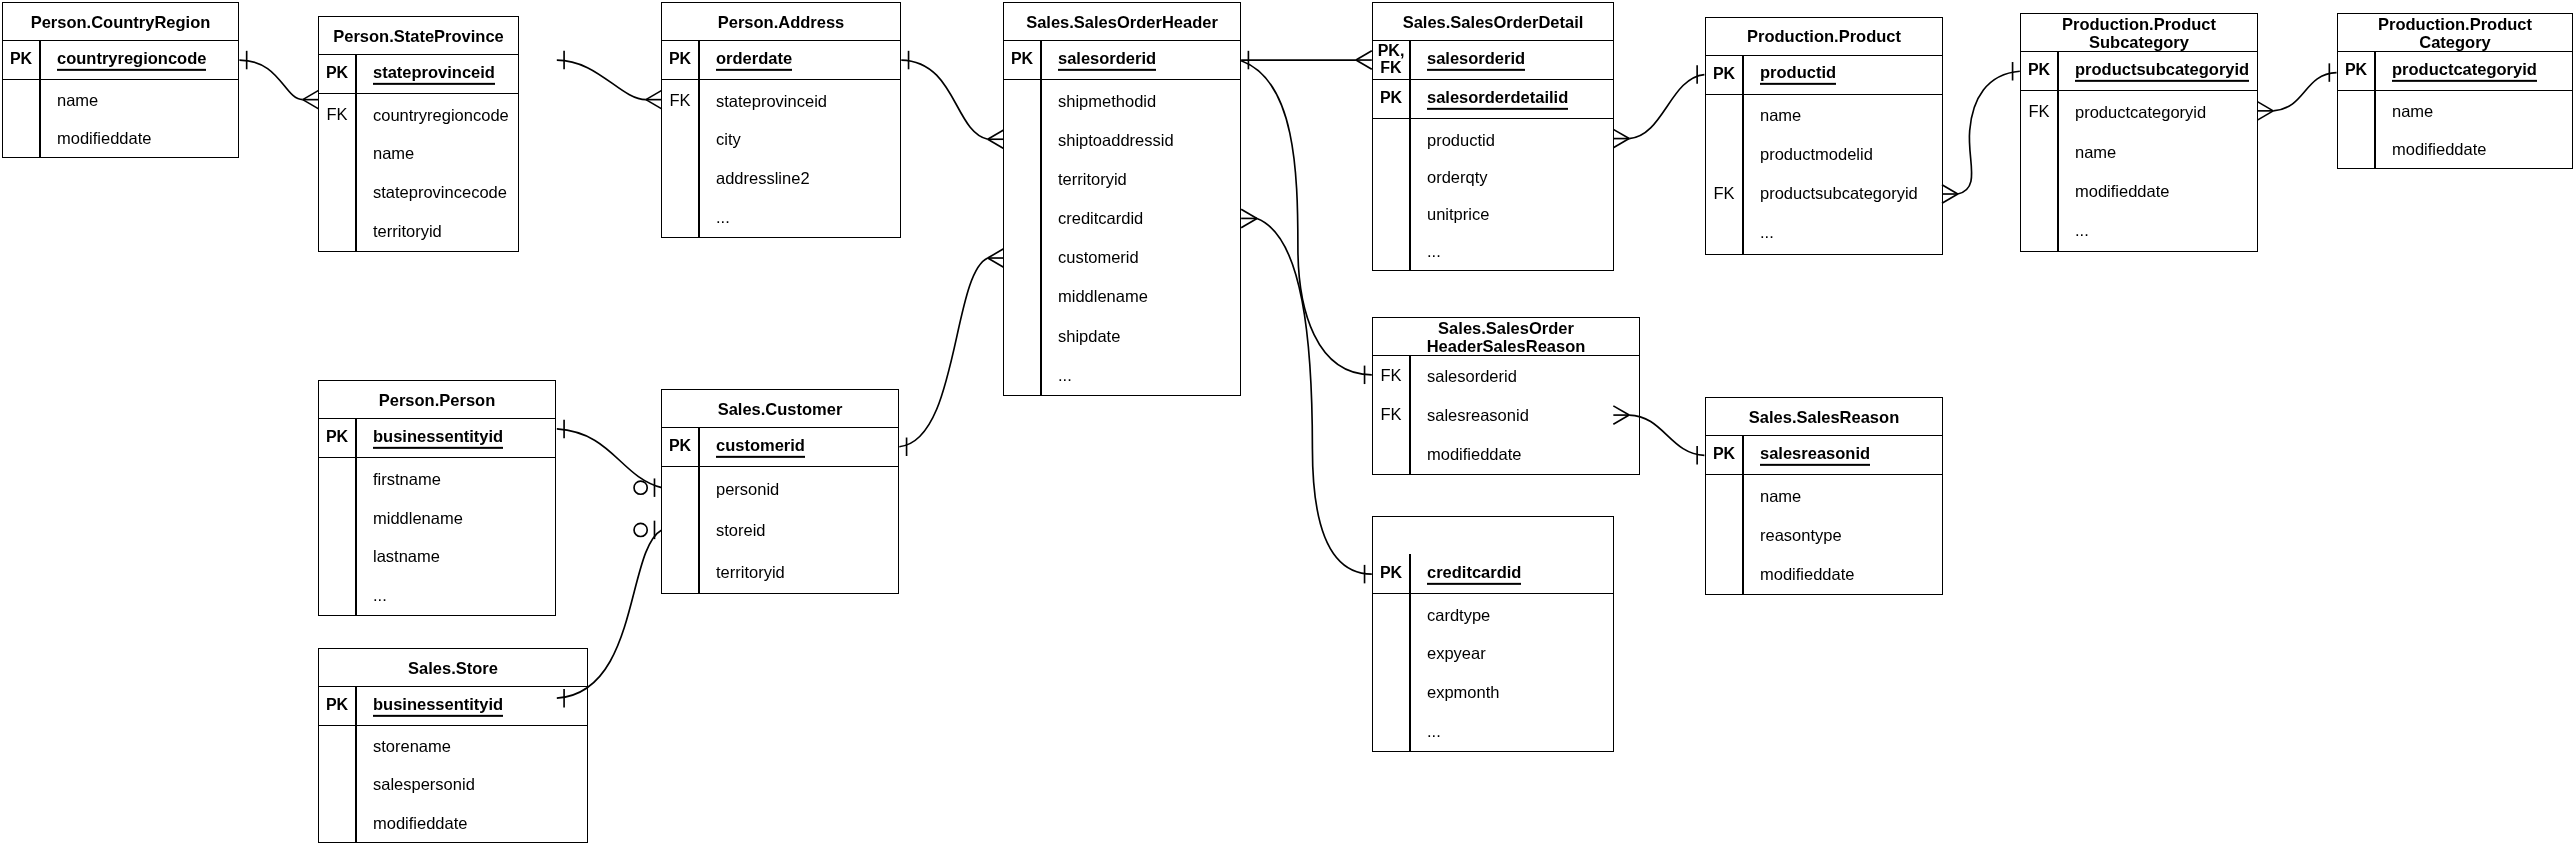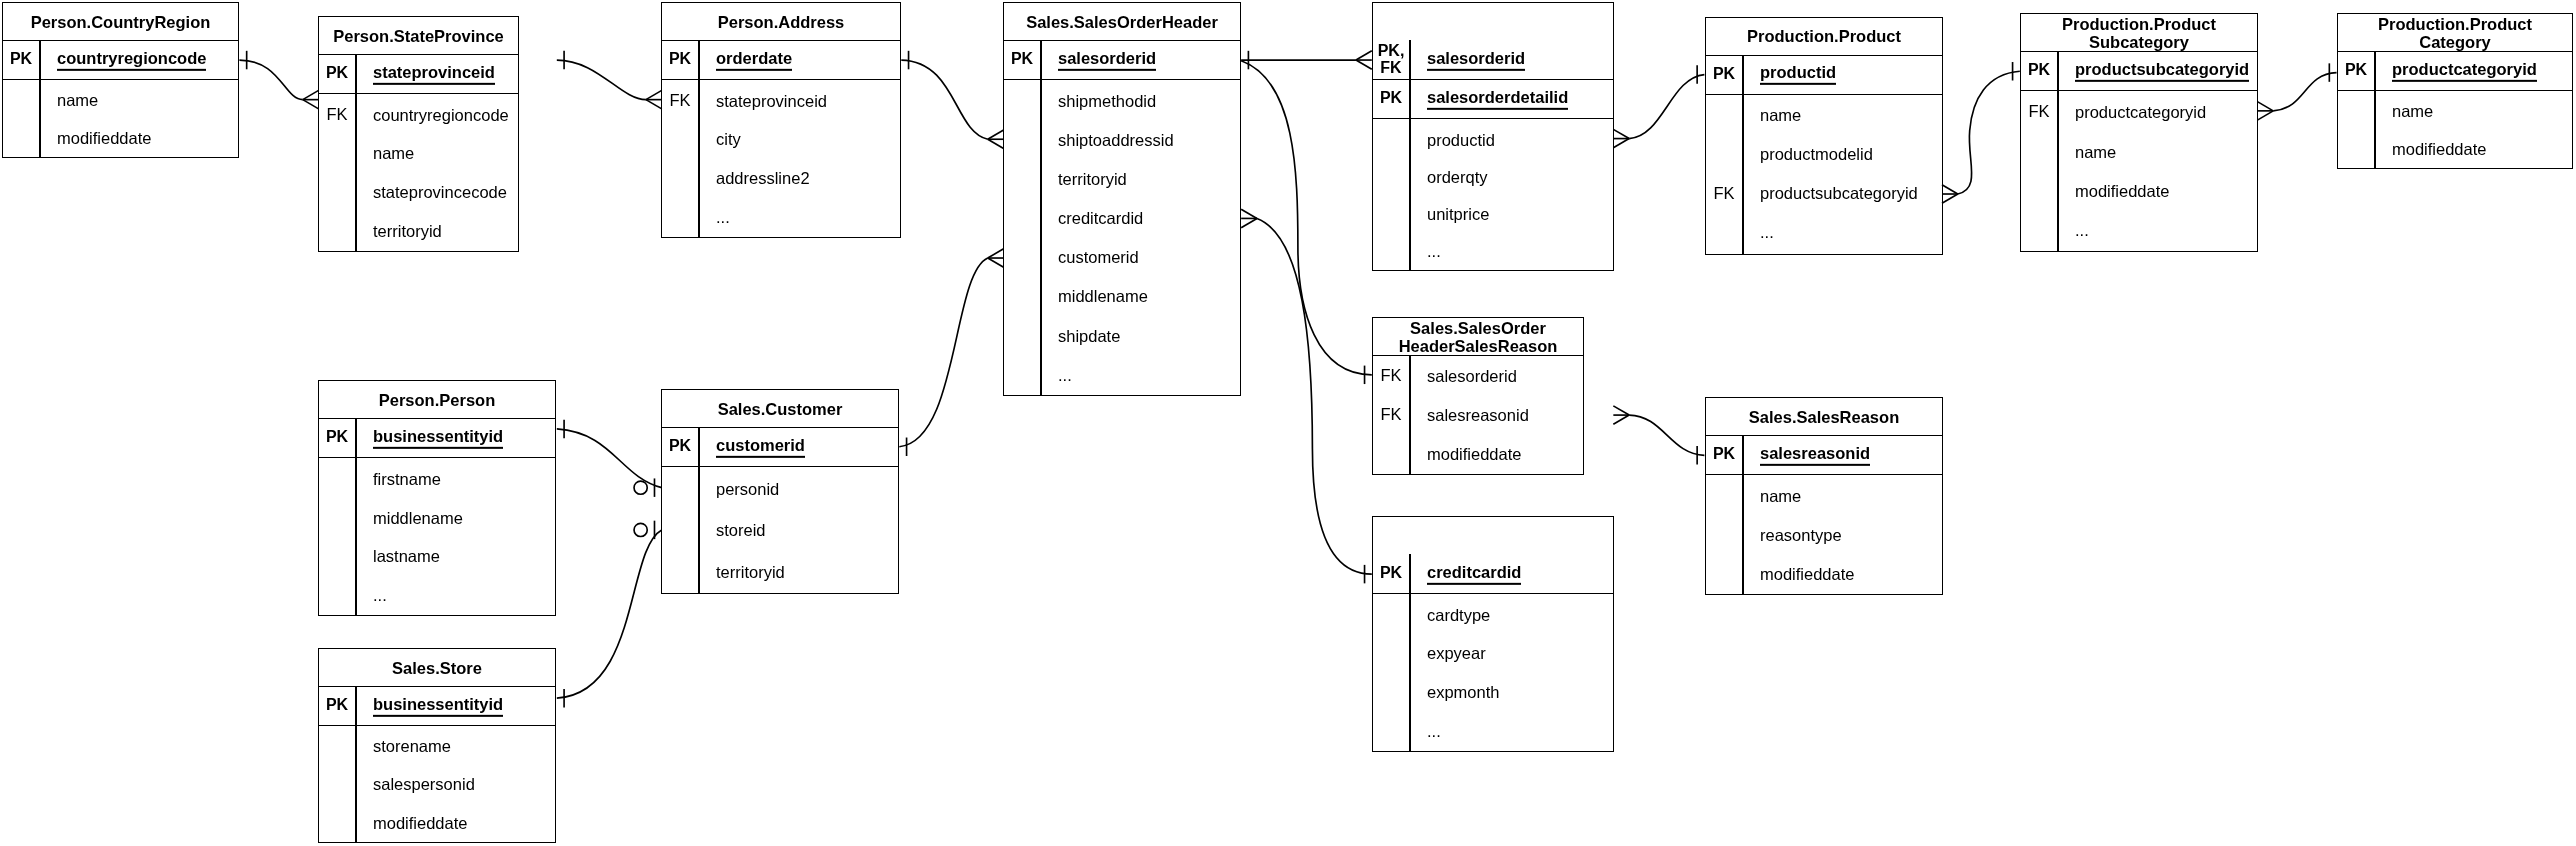--- a/index.html
+++ b/index.html
@@ -175,20 +175,23 @@
         <div class="body-row" style="top: 322px;">
           <div class="key-label plain"></div>
           <div class="body-field">shipdate</div>
         </div>
         <div class="body-row" style="top: 361px;">
           <div class="key-label plain"></div>
           <div class="body-field">...</div>
         </div>
       </div>
       <div class="tbl" style="left: 1372px; top: 2px; width: 242px; height: 269px;">
+        <div class="tbl-header">
+          <span>Sales.SalesOrderDetail</span>
+        </div>
         <div class="key-divider"></div>
         <div class="key-row" style="top: 37px;">
           <div class="key-label">
             <span>PK,</span>
             <span>FK</span>
           </div>
           <div class="key-field">salesorderid</div>
         </div>
         <div class="key-row" style="top: 76px;">
           <div class="key-label">
@@ -340,21 +343,21 @@
         </div>
         <div class="body-row" style="top: 129px;">
           <div class="key-label plain"></div>
           <div class="body-field">storeid</div>
         </div>
         <div class="body-row" style="top: 171px;">
           <div class="key-label plain"></div>
           <div class="body-field">territoryid</div>
         </div>
       </div>
-      <div class="tbl" style="left: 1372px; top: 317px; width: 212px; height: 158px;">
+      <div class="tbl" style="left: 1372px; top: 317px; width: 268px; height: 158px;">
         <div class="tbl-header">
           <span>Sales.SalesOrder</span>
           <span>HeaderSalesReason</span>
         </div>
         <div class="key-divider"></div>
         <div class="body-row" style="top: 47px;">
           <div class="key-label plain">
             <span>FK</span>
           </div>
           <div class="body-field">salesorderid</div>
@@ -387,21 +390,21 @@
         </div>
         <div class="body-row" style="top: 126px;">
           <div class="key-label plain"></div>
           <div class="body-field">reasontype</div>
         </div>
         <div class="body-row" style="top: 165px;">
           <div class="key-label plain"></div>
           <div class="body-field">modifieddate</div>
         </div>
       </div>
-      <div class="tbl" style="left: 318px; top: 648px; width: 238px; height: 195px;">
+      <div class="tbl" style="left: 318px; top: 648px; width: 270px; height: 195px;">
         <div class="tbl-header">
           <span>Sales.Store</span>
         </div>
         <div class="key-divider"></div>
         <div class="key-row" style="top: 37px;">
           <div class="key-label">
             <span>PK</span>
           </div>
           <div class="key-field">businessentityid</div>
         </div>

